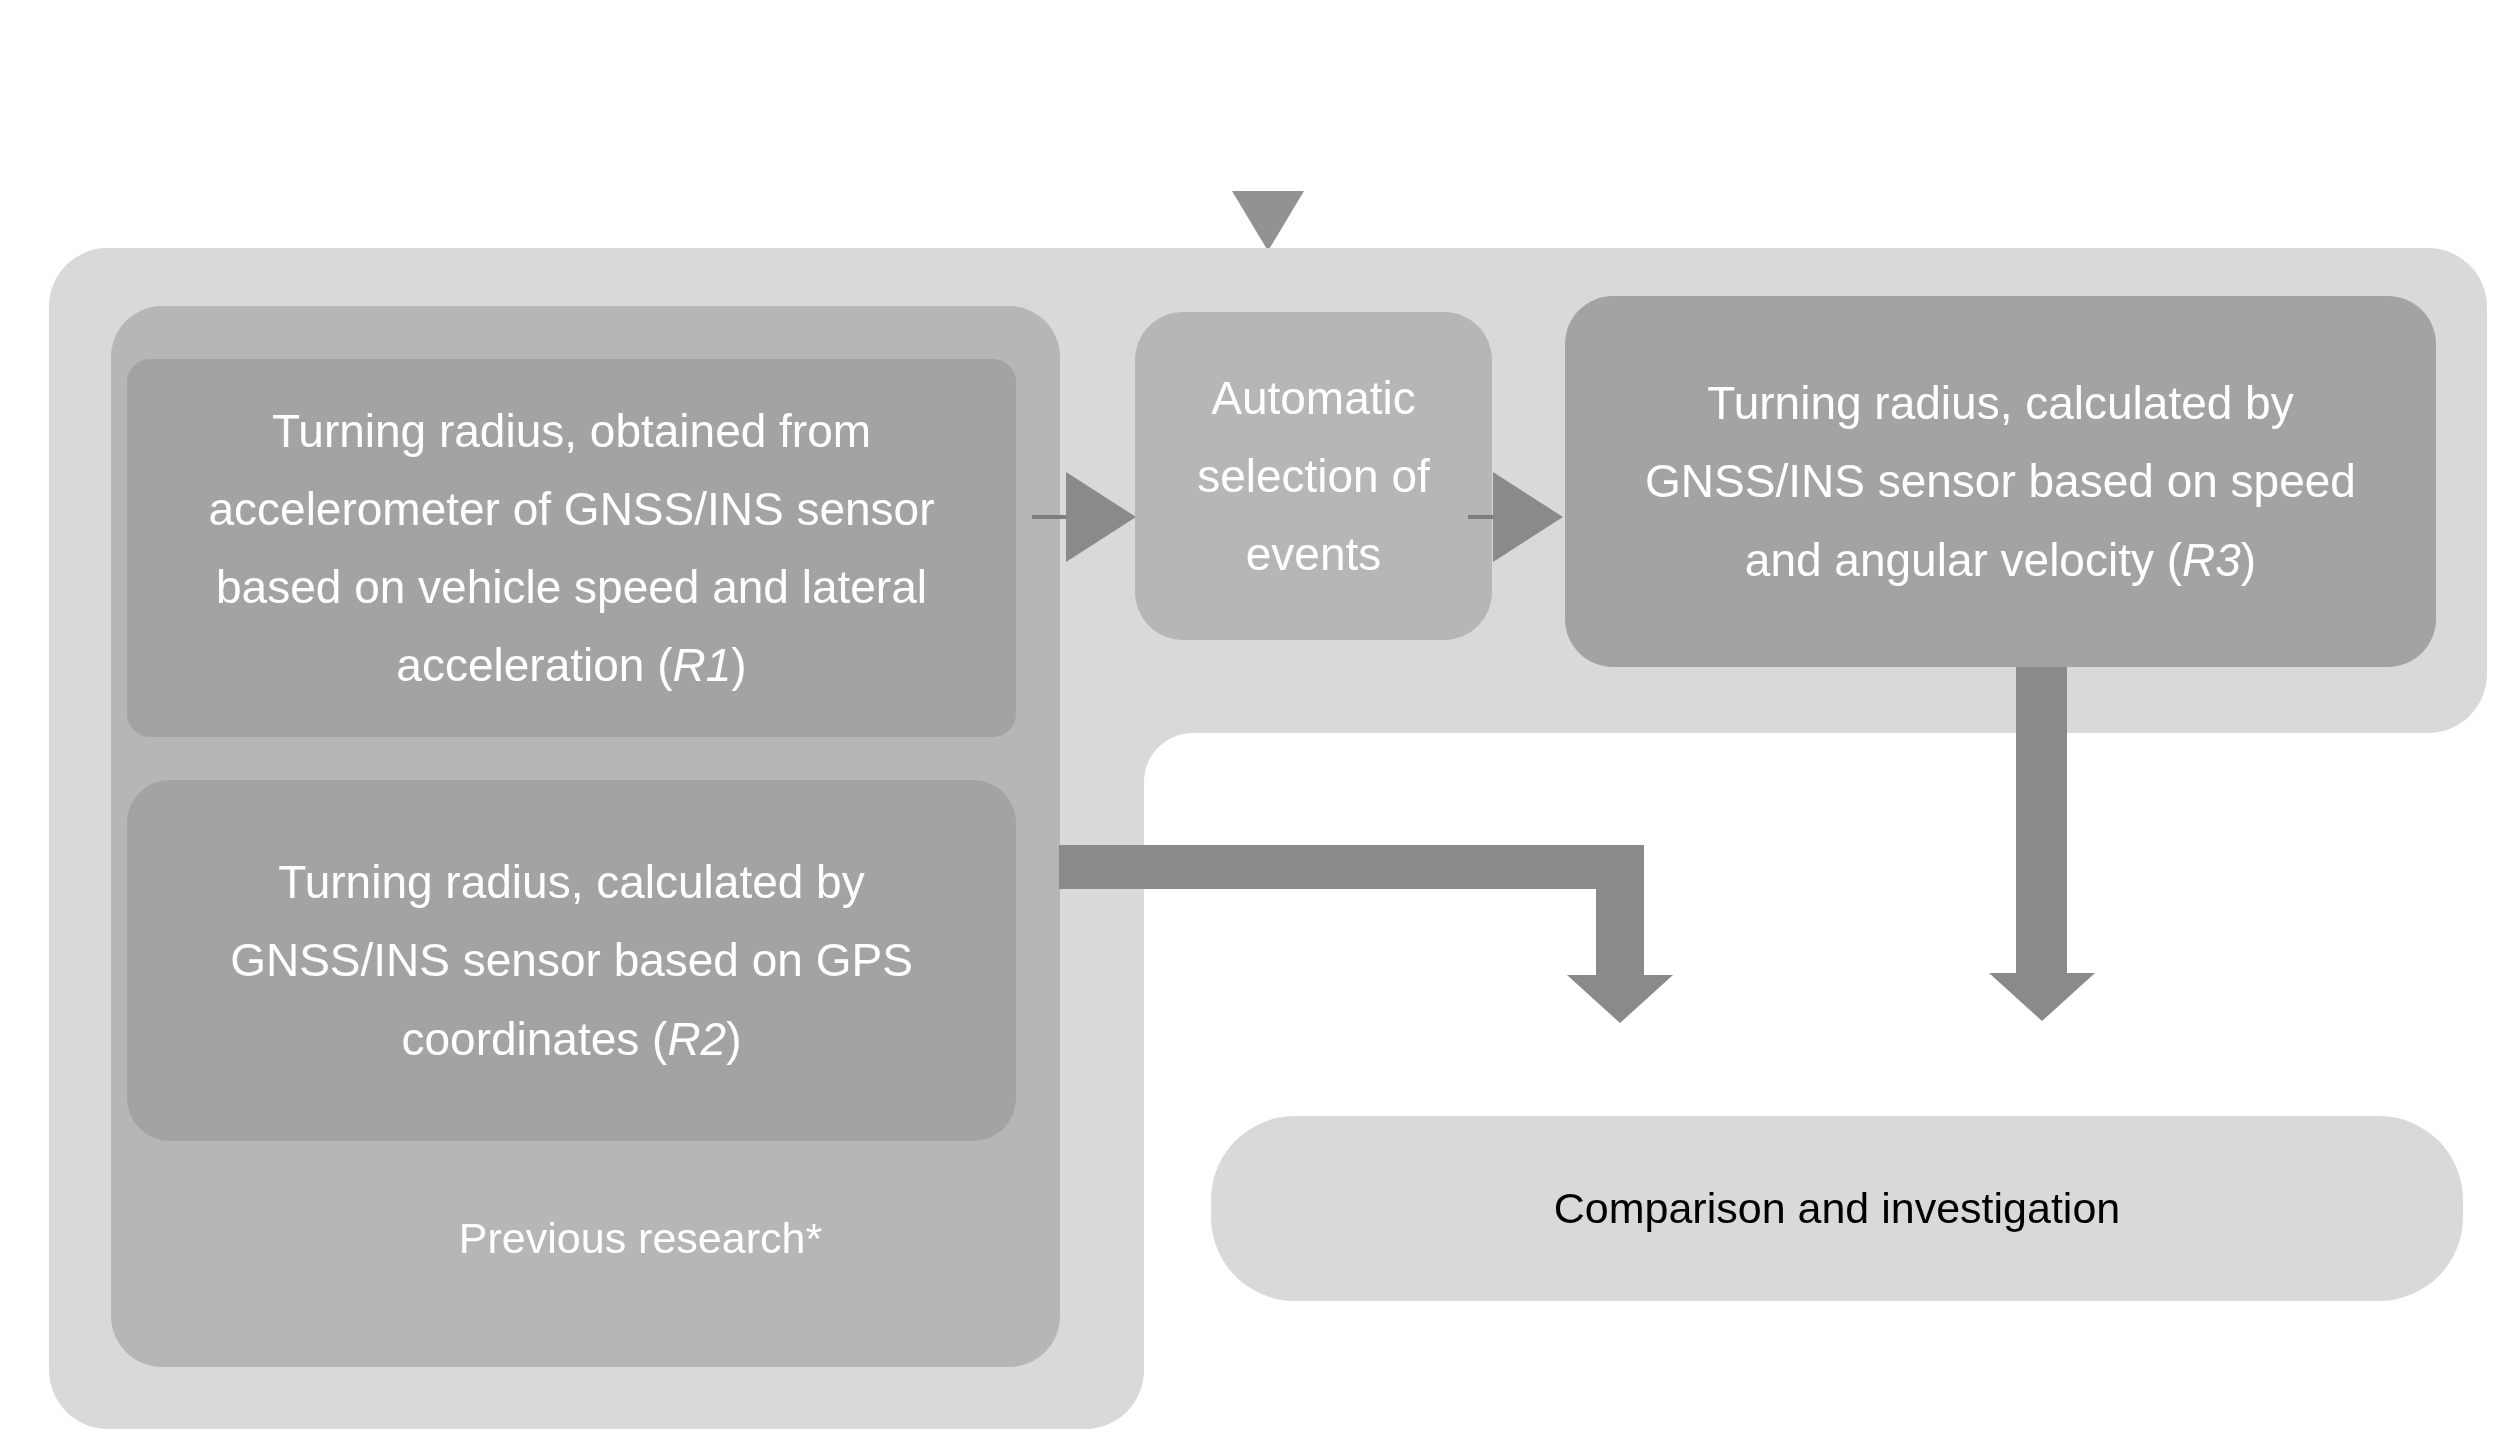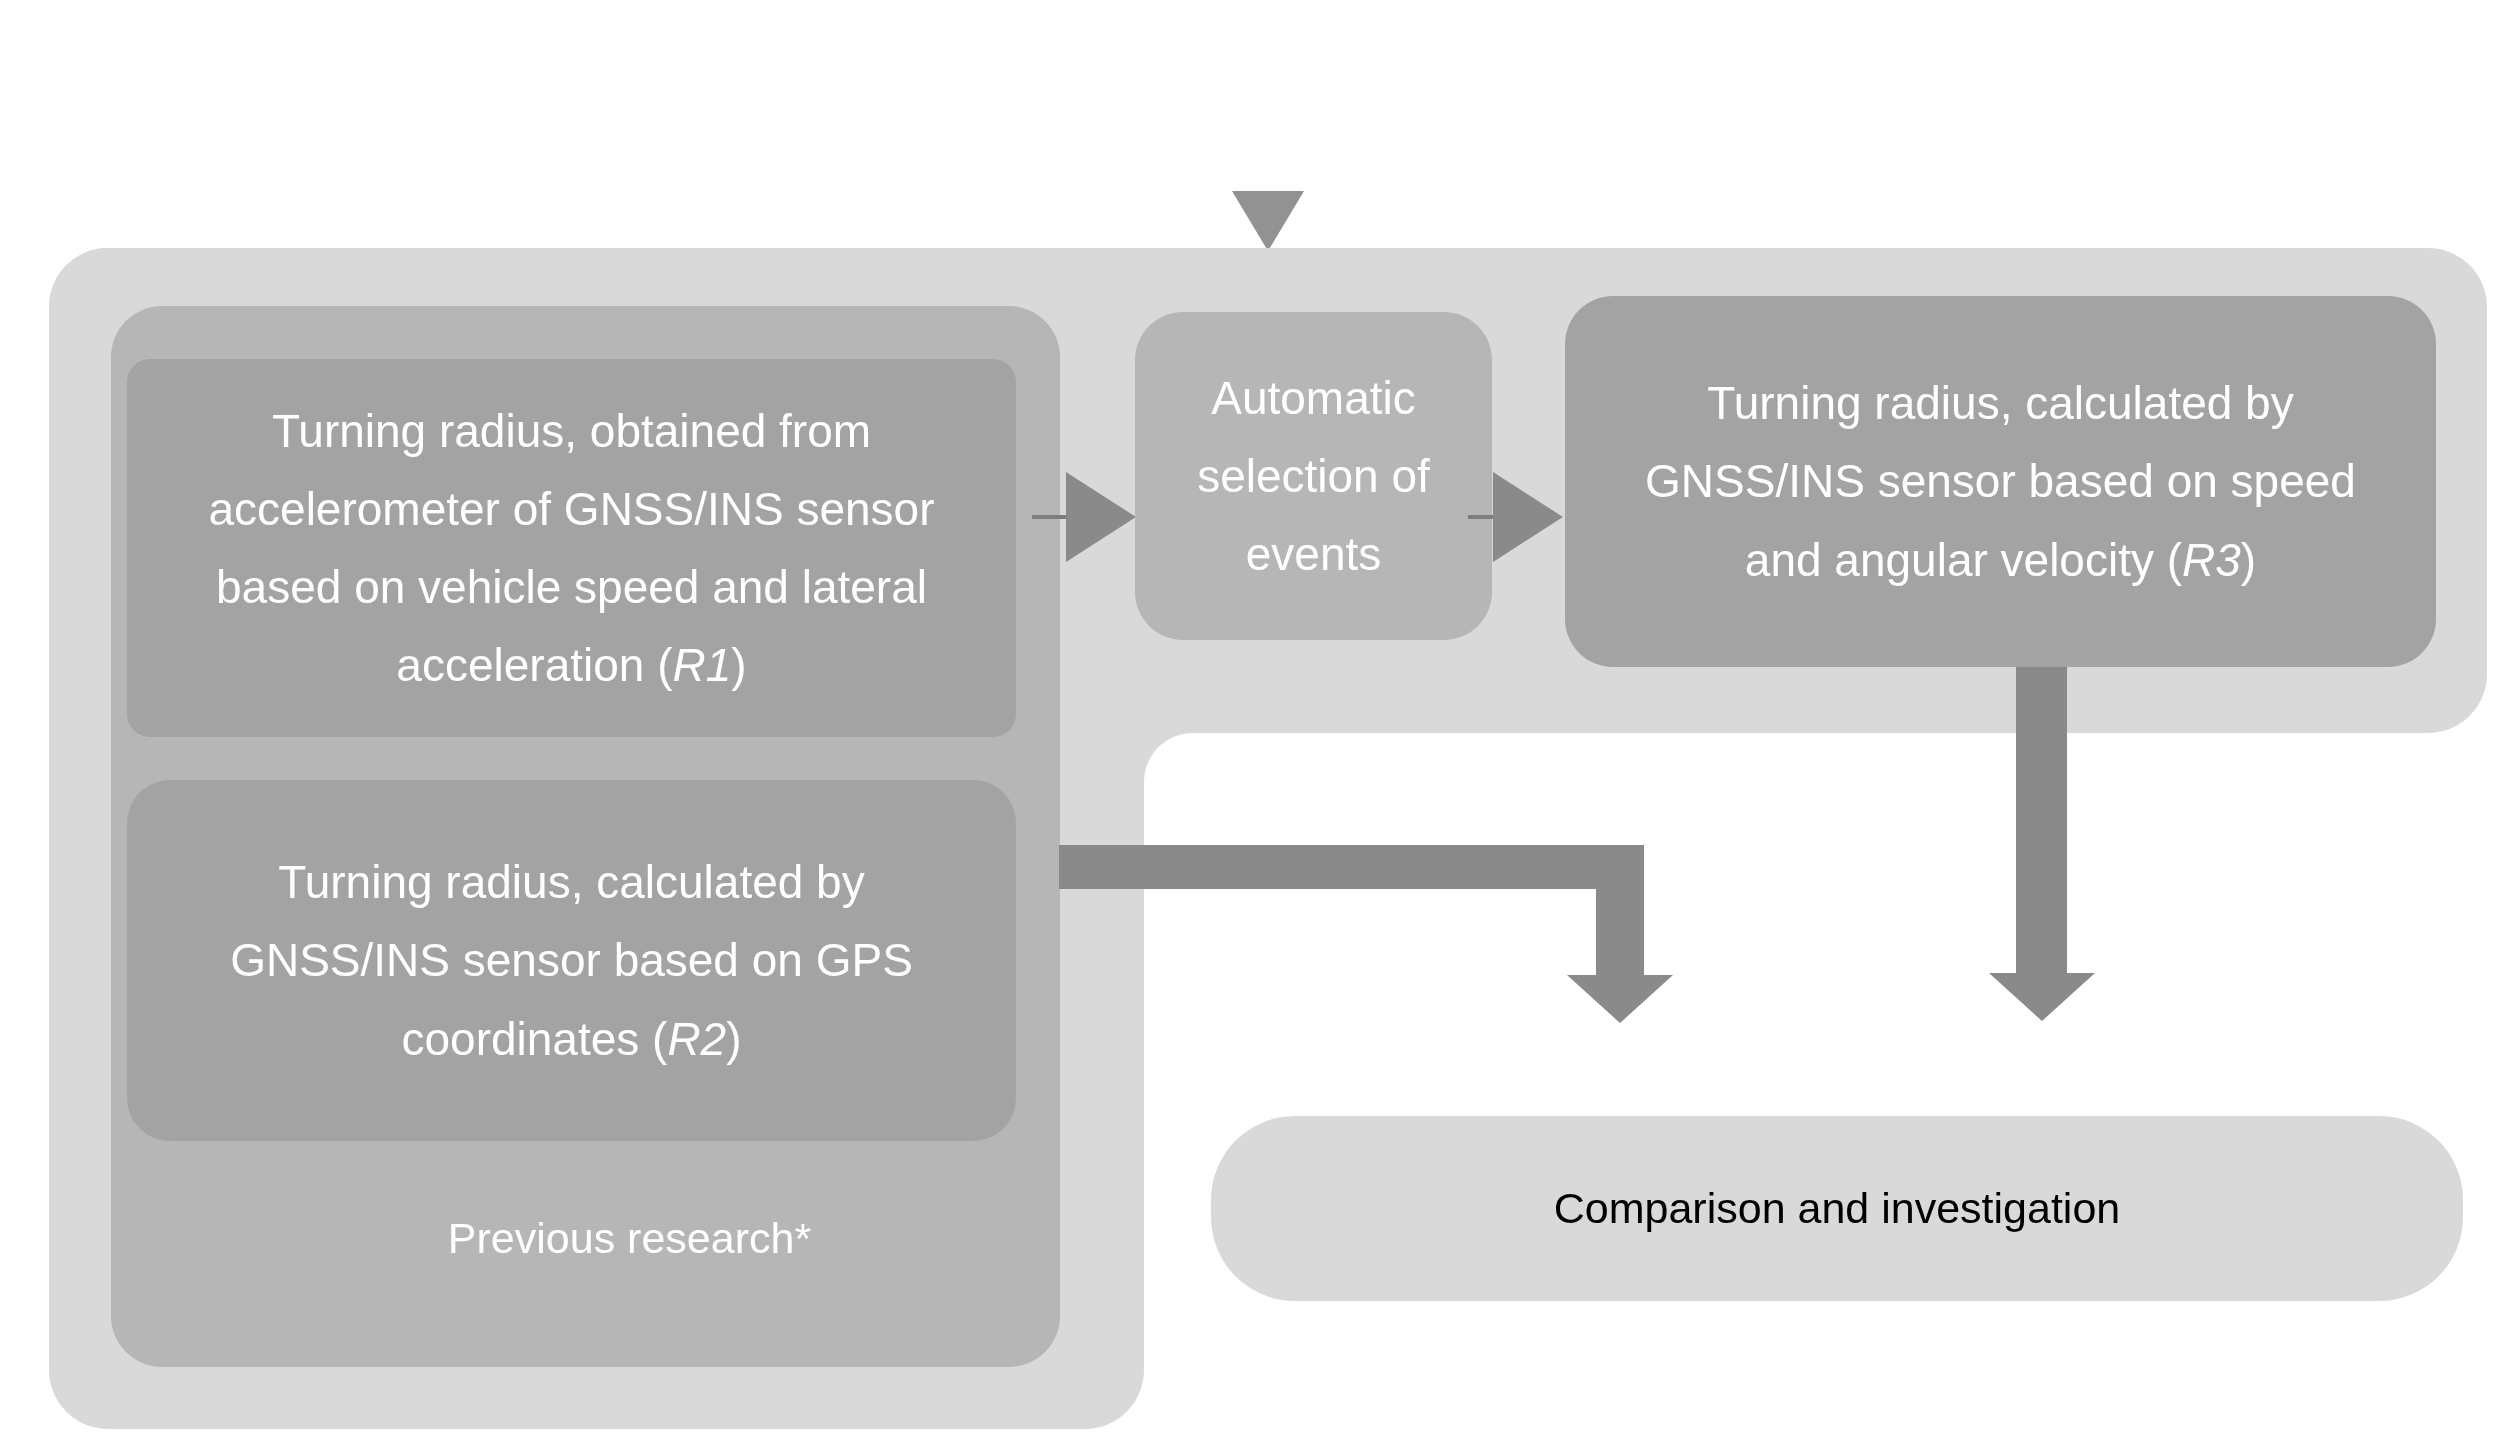--- a/index.html
+++ b/index.html
@@ -22,21 +22,21 @@
   
   .title-pill{left:49px;top:26px;width:2439px;height:165px;background:var(--light);border-radius:82px;}
 
   
   .tri-down-small{left:1232px;top:191px;width:0;height:0;
     border-left:36px solid transparent;border-right:36px solid transparent;
     border-top:60px solid var(--flowtri);}
 
   
   .prev-group{left:111px;top:306px;width:949px;height:1061px;background:var(--mid);border-radius:51px;}
-  .prev-label{left:111px;top:1197px;width:949px;text-align:center;color:var(--text-light,#fff);
+  .prev-label{left:122px;top:1197px;width:949px;text-align:center;color:var(--text-light,#fff);
     font-size:43px;line-height:82px;font-weight:300;padding-left:44px;}
 
   
   .r1-box{left:127px;top:359px;width:889px;height:378px;background:var(--dark);border-radius:23px;}
   .r2-box{left:127px;top:780px;width:889px;height:361px;background:var(--dark);border-radius:43px;}
   .auto-box{left:1135px;top:312px;width:357px;height:328px;background:var(--mid);border-radius:48px;}
   .r3-box{left:1565px;top:296px;width:871px;height:371px;background:var(--dark);border-radius:48px;}
 
   
   .conn-line{height:4.1px;background:var(--connline);top:515px;}

